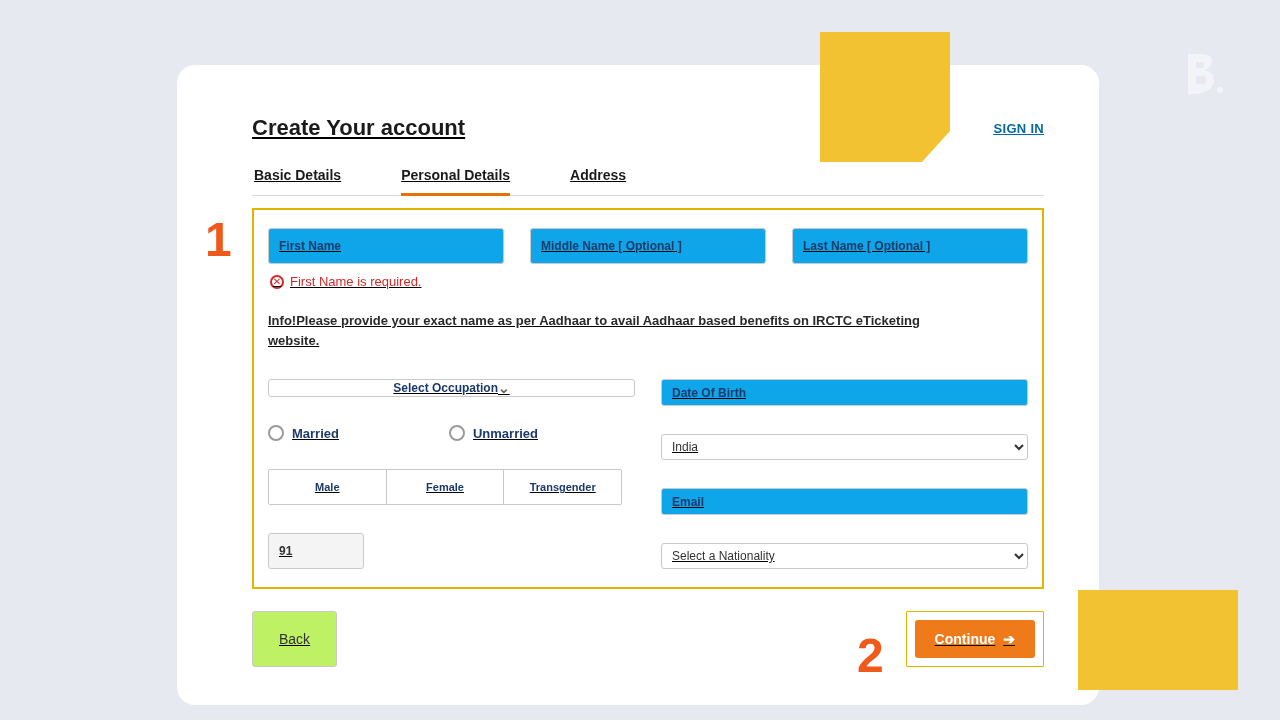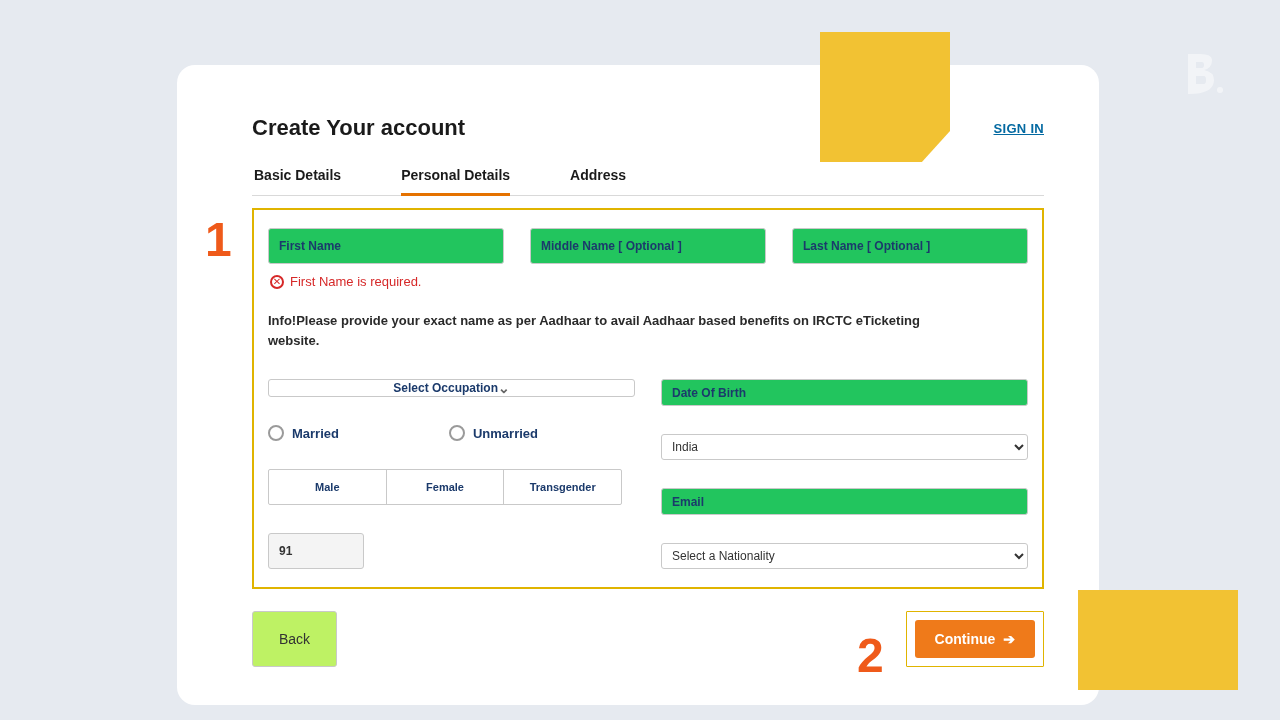--- a/index.html
+++ b/index.html
@@ -13,20 +13,21 @@
   }
   .card {
     position: absolute;
     left: 177px;
     top: 65px;
     width: 922px;
     height: 640px;
     background: #fff;
     border-radius: 18px;
     padding: 50px 55px 30px 75px;
+    text-decoration: underline;
   }
   .header-row {
     display: flex;
     justify-content: space-between;
     align-items: center;
   }
   .title {
     font-size: 22px;
     font-weight: 700;
     color: #1a1a1a;
@@ -64,21 +65,21 @@
   }
   .row3 { display: flex; gap: 26px; }
   .input {
     border: 1px solid #c9c9c9;
     border-radius: 3px;
     height: 36px;
     padding: 0 10px;
     font-size: 12px;
     color: #1b3a6b;
     font-weight: 700;
-    background: #22c55e;
+    background: #0ea5e9;
     display: flex;
     align-items: center;
     flex: 1;
   }
   .input.readonly-grey { background: #f4f4f4; color: #333; }
   .err {
     display: flex;
     align-items: center;
     gap: 6px;
     color: #d62828;

